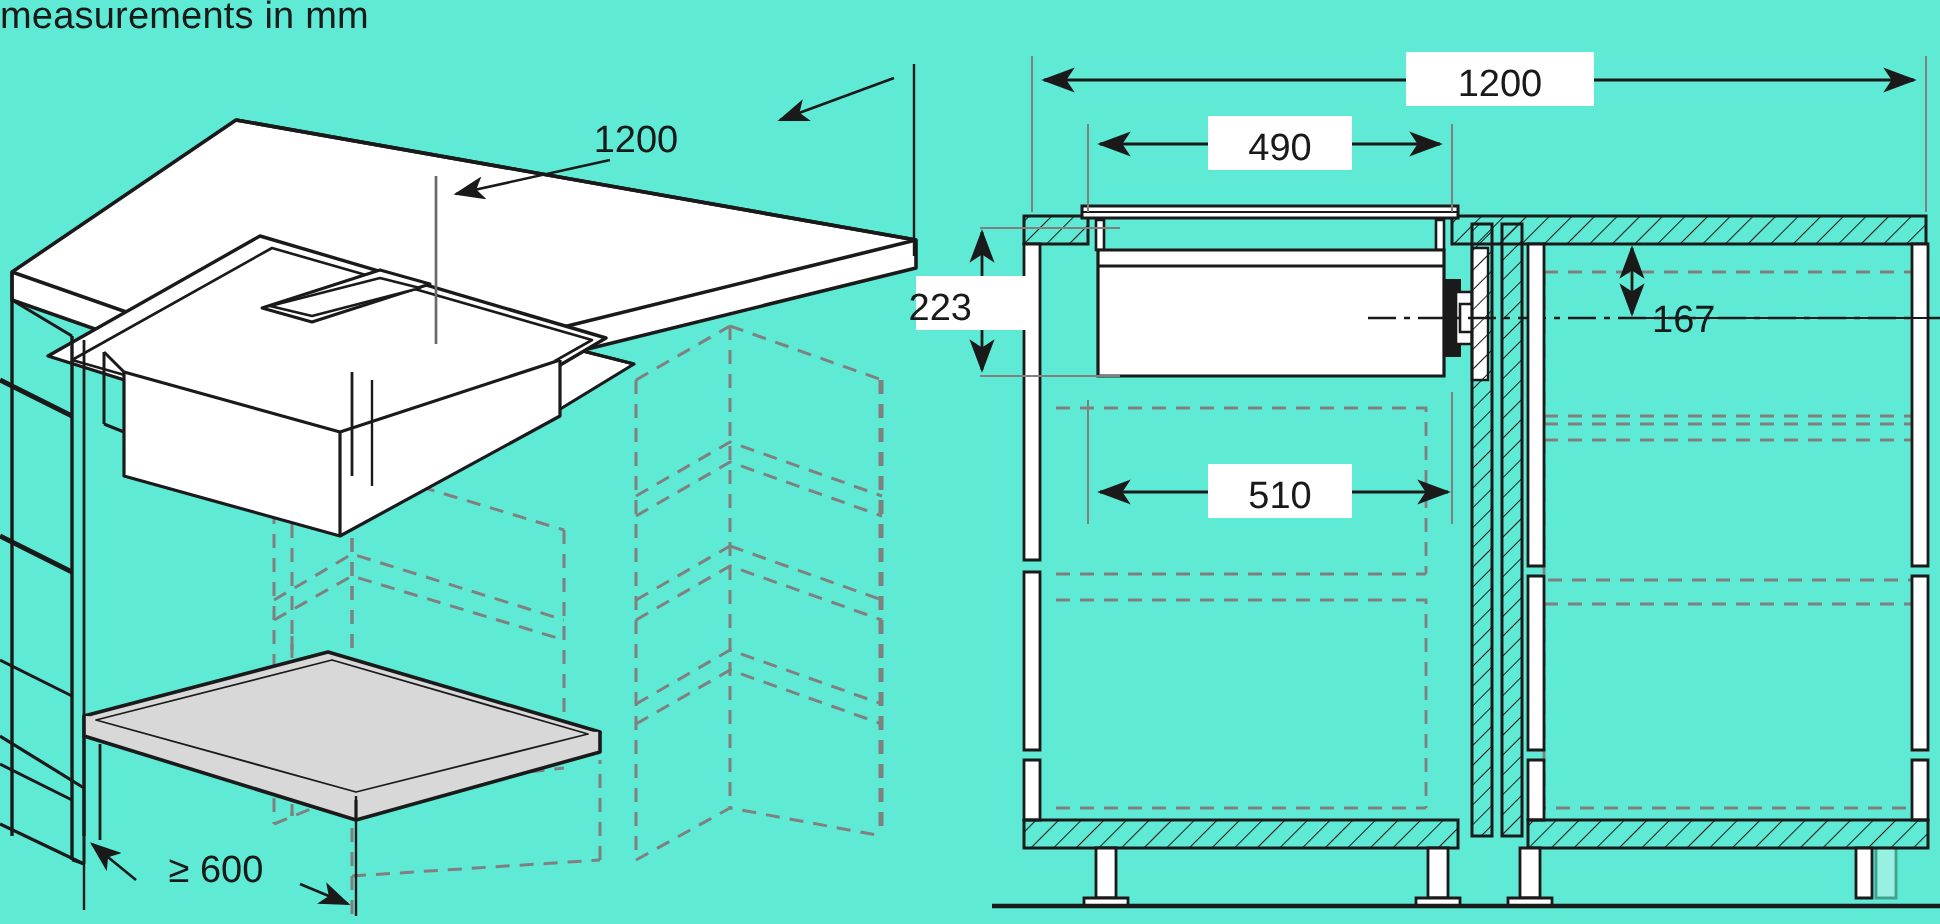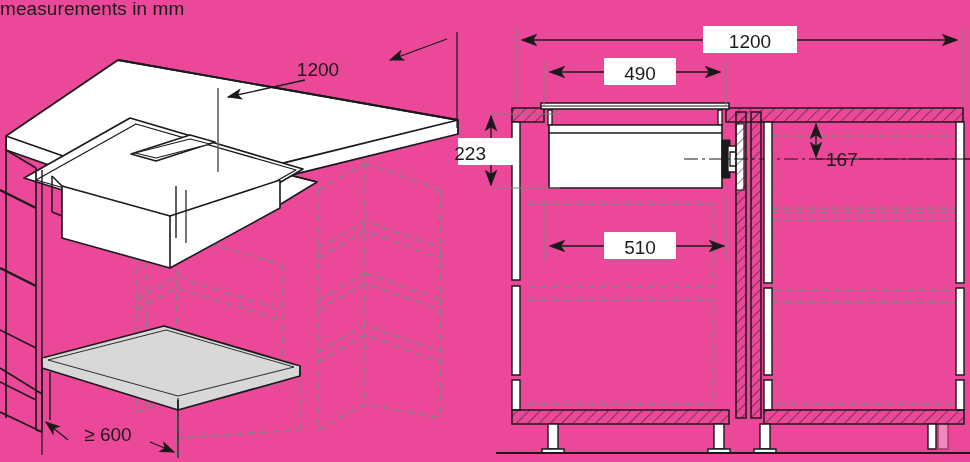--- a/index.html
+++ b/index.html
@@ -12,21 +12,21 @@
     height: 462px;
     font-family: "Liberation Sans", sans-serif;
     color: #1a1a1a;
     overflow: hidden;
     position: relative;
   }
   #sheet {
     position: relative;
     width: 970px;
     height: 462px;
-    background: #ec4899;
+    background: #5eead4;
   }
   .note-title {
     position: absolute;
     left: 0px;
     top: -2px;
     font-size: 19px;
     letter-spacing: 0.1px;
     color: #1a1a1a;
     white-space: nowrap;
   }

